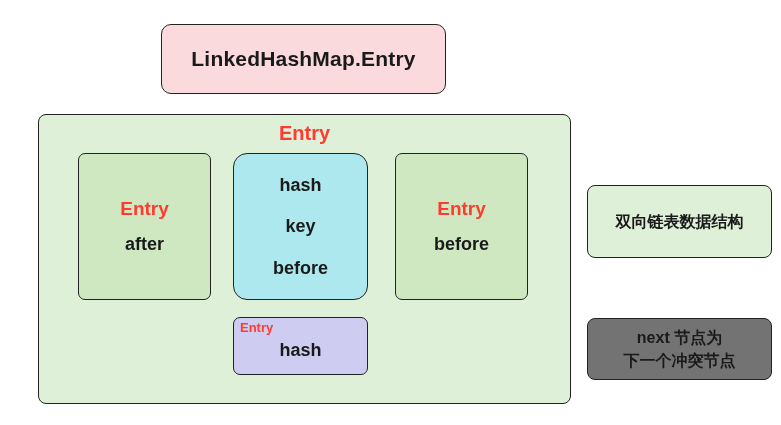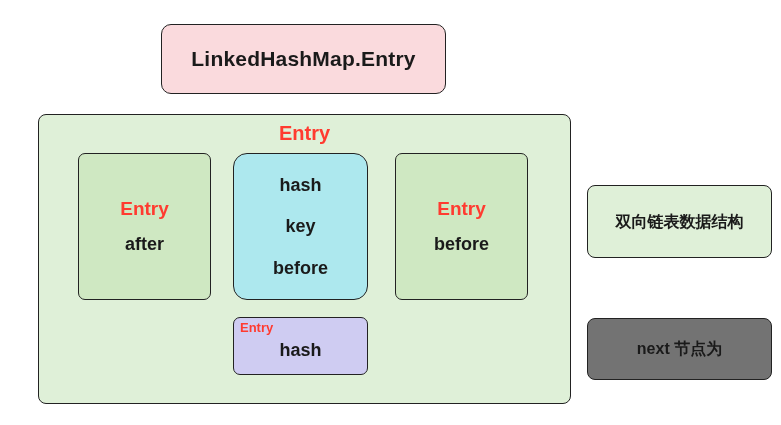--- a/index.html
+++ b/index.html
@@ -189,13 +189,14 @@
   <span class="entry-tag-small">Entry</span>
   <span class="field">hash</span>
 </div>
 
 <div class="box" id="note-dll">
   <span class="note-line">双向链表数据结构</span>
 </div>
 
 <div class="box" id="note-next">
   <span class="note-line">next 节点为</span>
+  <span class="note-line">下一个冲突节点</span>
 </div>
 
 </body></html>

